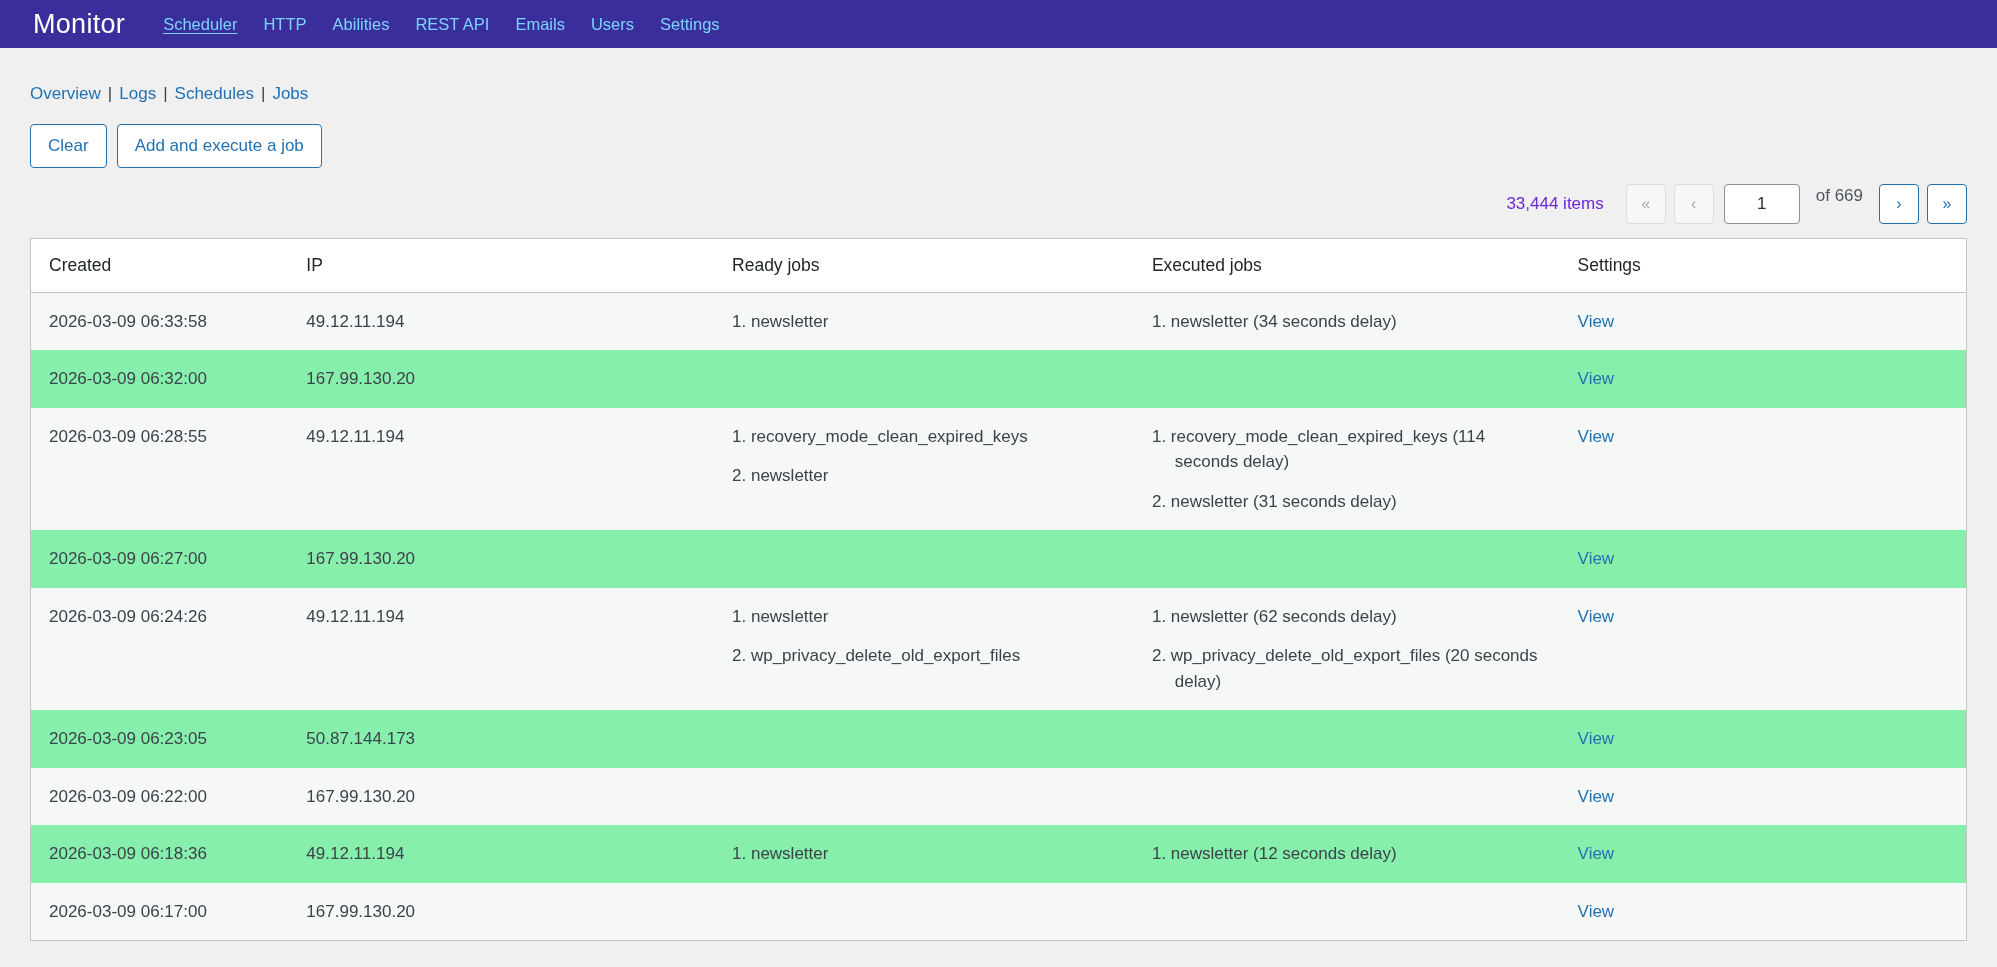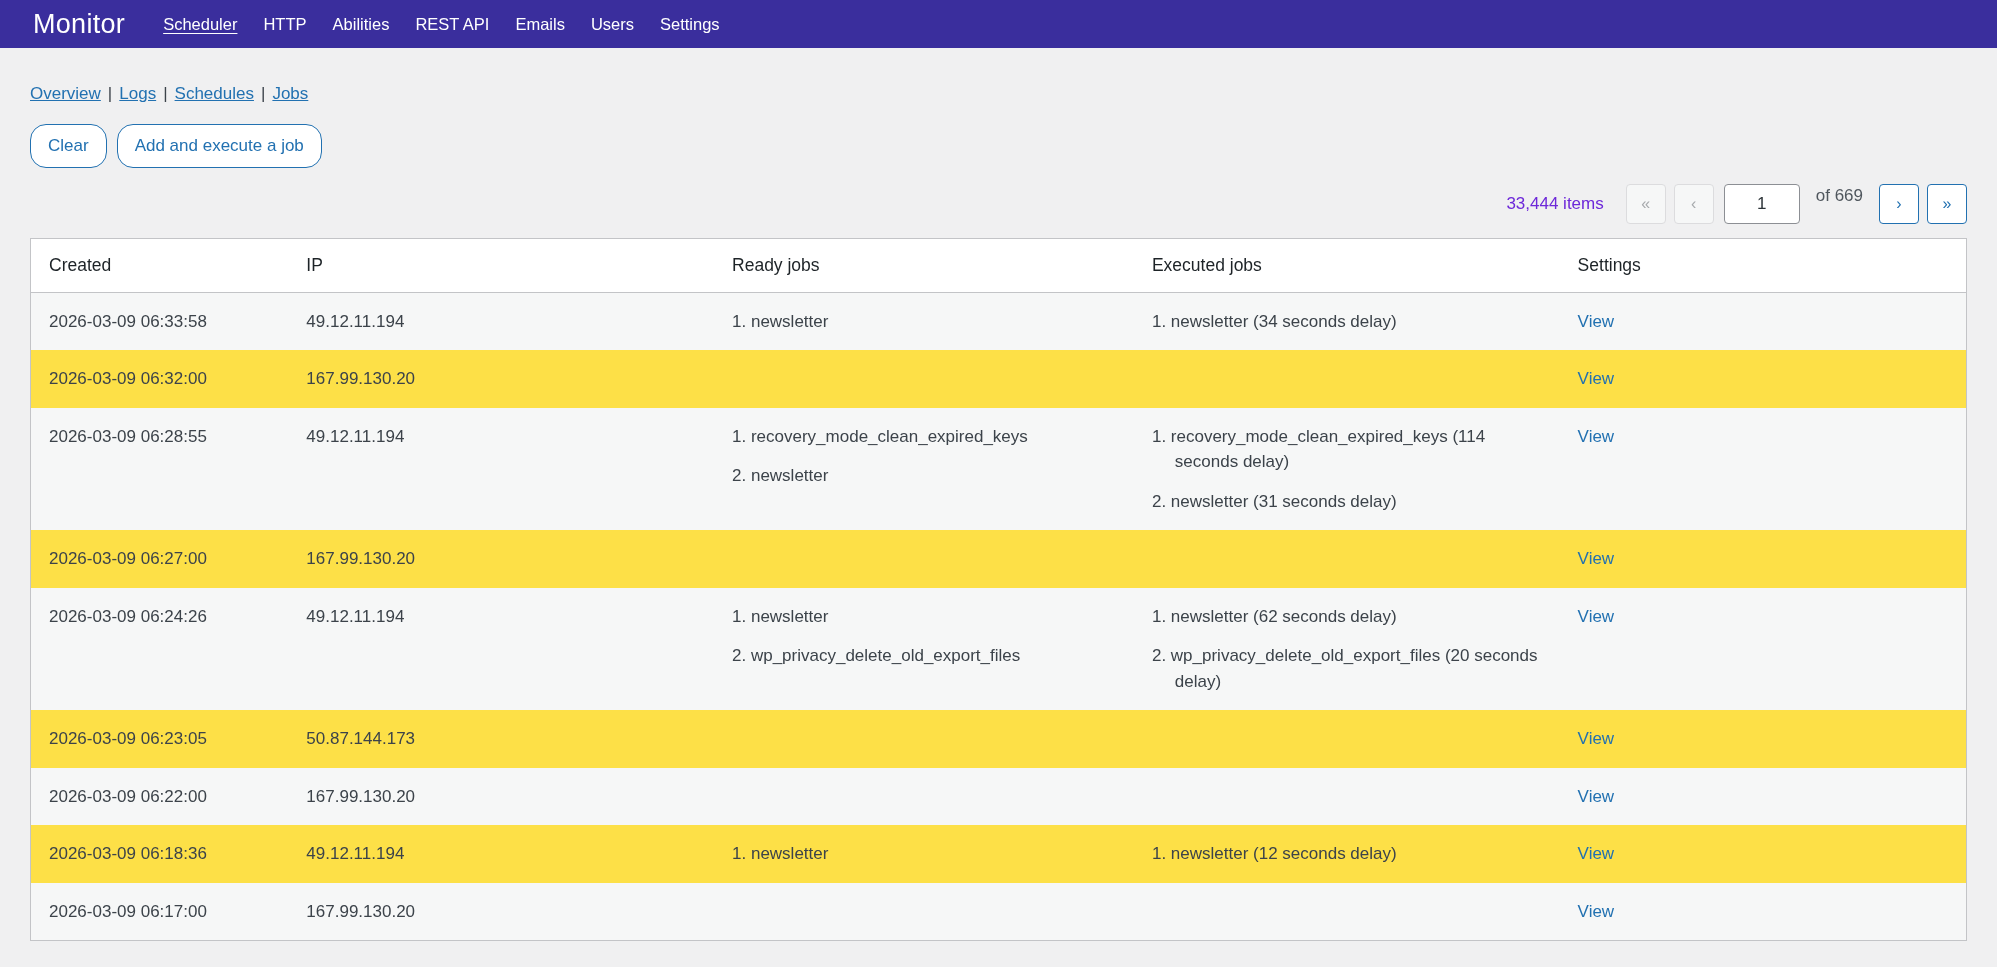--- a/index.html
+++ b/index.html
@@ -11,33 +11,33 @@
     color: #3c434a;
   }
 
   
   .topbar {
     height: 48px; background: #3a2e9d;
     display: flex; align-items: center; padding: 0 33px;
   }
   .app-title { color: #fff; font-size: 27px; font-weight: 400; letter-spacing: 0.3px; }
   .topnav { display: flex; margin-left: 38px; gap: 26px; align-items: center; }
-  .topnav a { color: #ffffff; font-size: 16.5px; text-decoration: none; cursor: pointer; }
+  .topnav a { color: #7dd3fc; font-size: 16.5px; text-decoration: none; cursor: pointer; }
   .topnav a.active { text-decoration: underline; text-underline-offset: 3px; }
 
   
   .breadcrumb { margin: 36px 30px 0; font-size: 17px; }
-  .breadcrumb a { color: #2271b1; text-decoration: underline; cursor: pointer; }
+  .breadcrumb a { color: #2271b1; cursor: pointer; }
   .breadcrumb .sep { color: #3c434a; margin: 0 7px; }
 
   
   .toolbar { margin: 20px 30px 0; display: flex; gap: 10px; }
   .btn {
     background: #fff; border: 1px solid #2271b1; color: #2271b1;
-    border-radius: 16px; font-size: 17px; padding: 9px 17px;
+    border-radius: 4px; font-size: 17px; padding: 9px 17px;
     font-family: inherit; cursor: pointer; line-height: 1.4;
   }
 
   
   .tablenav {
     margin: 16px 30px 14px; display: flex; justify-content: flex-end;
     align-items: center; gap: 8px; font-size: 17px; color: #50575e;
   }
   .items-count { margin-right: 14px; color: #6d28d9; }
   .page-btn {
@@ -48,21 +48,21 @@
   .page-btn.disabled { background: #f6f7f7; border: 1px solid #dcdcde; color: #a7aaad; }
   .page-btn.enabled { background: #fff; border: 1px solid #2271b1; color: #2271b1; cursor: pointer; }
   .page-input {
     width: 76px; height: 40px; border: 1px solid #8c8f94; border-radius: 4px;
     text-align: center; font-size: 17px; color: #2c3338; background: #fff;
     font-family: inherit; margin: 0 2px;
   }
   .of-pages { margin: 0 8px 16px 6px; color: #50575e; }
 
   
-  .table-wrap { margin: 0 30px; background: #fde047; border: 1px solid #c3c4c7; }
+  .table-wrap { margin: 0 30px; background: #86efac; border: 1px solid #c3c4c7; }
   table { width: 100%; border-collapse: collapse; table-layout: fixed; font-size: 17px; }
   thead th {
     text-align: left; font-weight: 400; color: #1d2327; font-size: 17.5px;
     padding: 16px 12px 16px 18px; border-bottom: 1px solid #c3c4c7;
     background: #fff;
   }
   tbody td {
     padding: 16px 12px 16px 18px; vertical-align: top;
     color: #3c434a; line-height: 1.5;
   }

